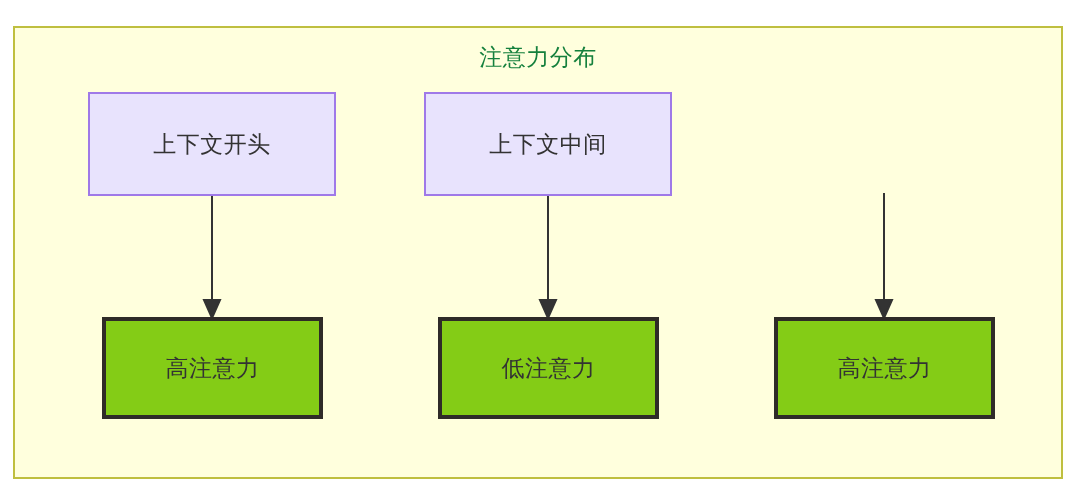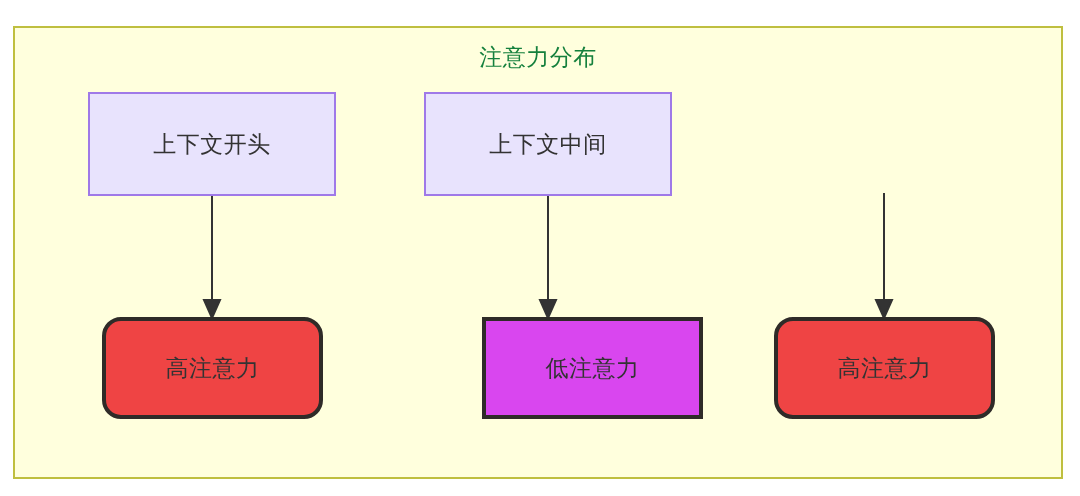--- a/index.html
+++ b/index.html
@@ -64,22 +64,22 @@
     background: #e8e3fd;
     border: 2px solid #9f79e8;
     height: 104px;
   }
 
   .node.attn {
     border: 4px solid #2f2b28;
     height: 102px;
   }
 
-  .node.attn-high { background: #ef4444; border-radius: 19px; }
-  .node.attn-low  { background: #d946ef; margin-left: 44px; }
+  .node.attn-high { background: #84cc16; }
+  .node.attn-low  { background: #84cc16; }
 
   
   #node-ctx-start { left: 88px;  top: 92px;  width: 248px; }
   #node-ctx-mid   { left: 424px; top: 92px;  width: 248px; }
   #node-ctx-end   { left: 760px; top: 92px;  width: 248px; }
 
   #node-attn-1 { left: 102px; top: 317px; width: 221px; }
   #node-attn-2 { left: 438px; top: 317px; width: 221px; }
   #node-attn-3 { left: 774px; top: 317px; width: 221px; }
 

